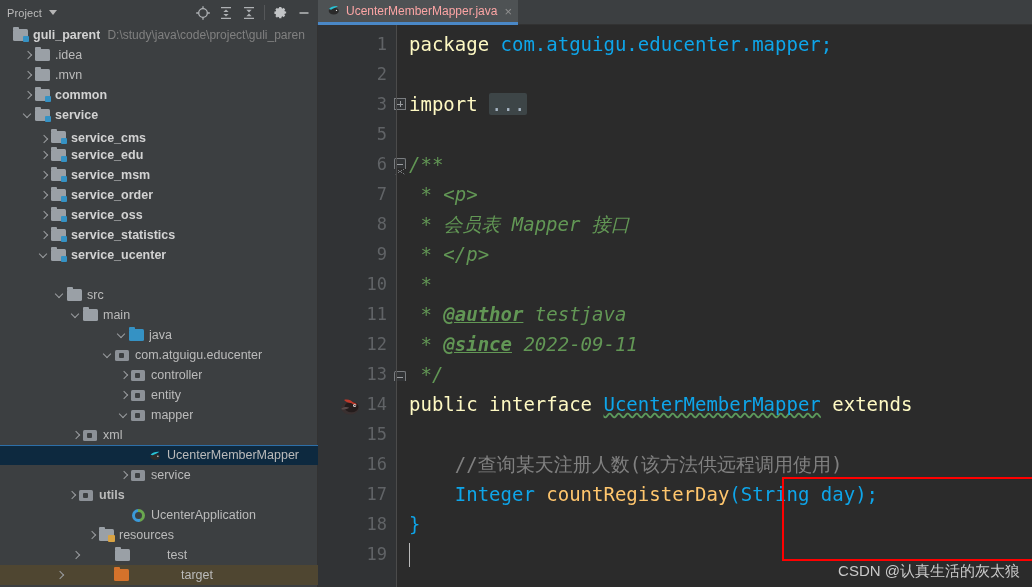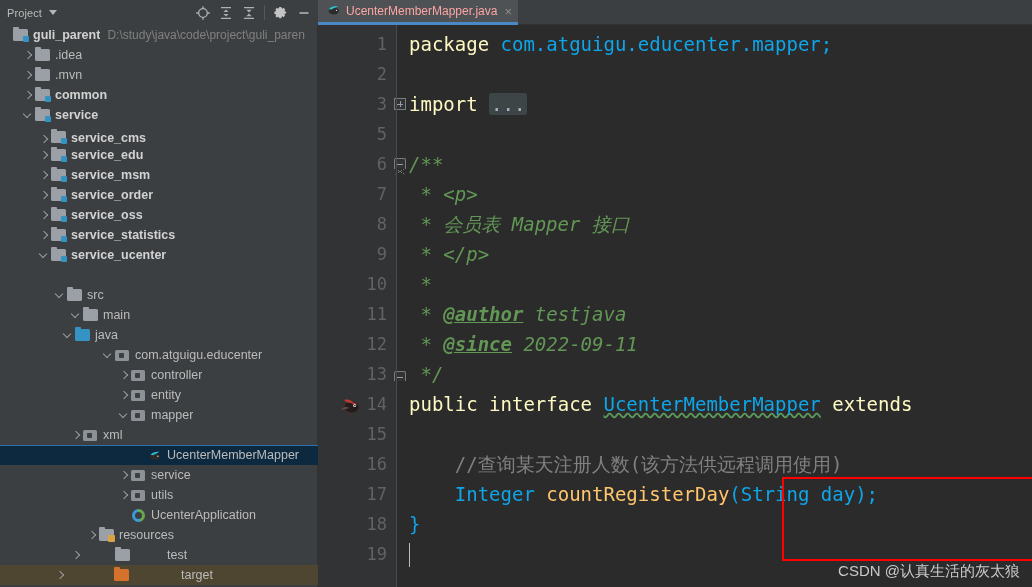--- a/index.html
+++ b/index.html
@@ -308,21 +308,21 @@
           </span>
           <span class="lbl">src</span>
         </div>
         <div class="row" style="padding-left: 70px;">
           <span class="arrow open"></span>
           <span class="ico">
             <span class="f-plain"></span>
           </span>
           <span class="lbl">main</span>
         </div>
-        <div class="row" style="padding-left: 62px;">
+        <div class="row" style="padding-left: 116px;">
           <span class="arrow open"></span>
           <span class="ico">
             <span class="f-src"></span>
           </span>
           <span class="lbl">java</span>
         </div>
         <div class="row" style="padding-left: 102px;">
           <span class="arrow open"></span>
           <span class="ico">
             <span class="f-pkg"></span>
@@ -368,21 +368,21 @@
           </span>
           <span class="lbl">UcenterMemberMapper</span>
         </div>
         <div class="row" style="padding-left: 118px;">
           <span class="arrow "></span>
           <span class="ico">
             <span class="f-pkg"></span>
           </span>
           <span class="lbl">service</span>
         </div>
-        <div class="row" style="padding-left: 118px;">
+        <div class="row" style="padding-left: 66px; font-weight: bold;">
           <span class="arrow "></span>
           <span class="ico">
             <span class="f-pkg"></span>
           </span>
           <span class="lbl">utils</span>
         </div>
         <div class="row" style="padding-left: 118px;">
           <span class="arrow none"></span>
           <span class="ico">
             <span class="ic-spring"></span>

